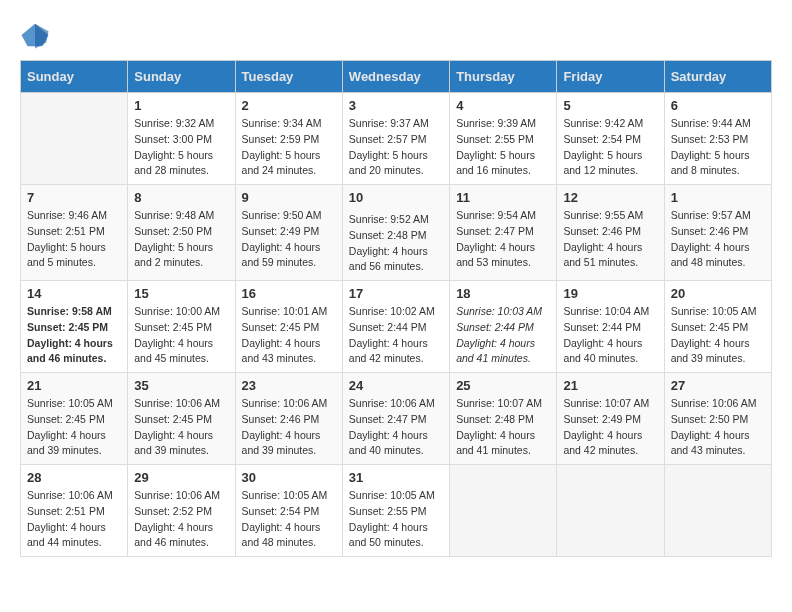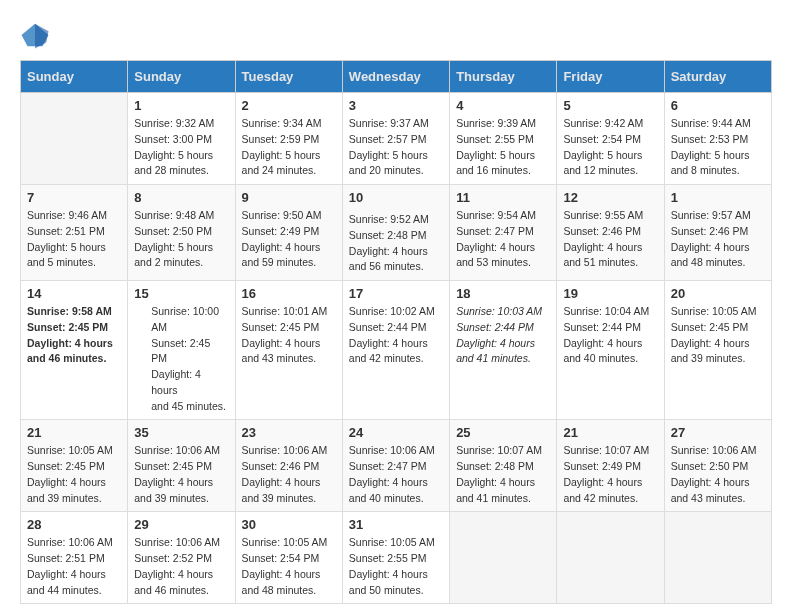--- a/index.html
+++ b/index.html
@@ -225,21 +225,21 @@
       <tr>
         <td>
           <span class="day-number">14</span>
           <div class="day-info" style="white-space: pre-line; font-weight: bold;">Sunrise: 9:58 AM
 Sunset: 2:45 PM
 Daylight: 4 hours
 and 46 minutes.</div>
         </td>
         <td>
           <span class="day-number">15</span>
-          <div class="day-info" style="white-space: pre-line; margin-left: 17px;">Sunrise: 10:00 AM
+          <div class="day-info" style="white-space: pre-line;">Sunrise: 10:00 AM
 Sunset: 2:45 PM
 Daylight: 4 hours
 and 45 minutes.</div>
         </td>
         <td>
           <span class="day-number">16</span>
           <div class="day-info" style="white-space: pre-line;">Sunrise: 10:01 AM
 Sunset: 2:45 PM
 Daylight: 4 hours
 and 43 minutes.</div>

